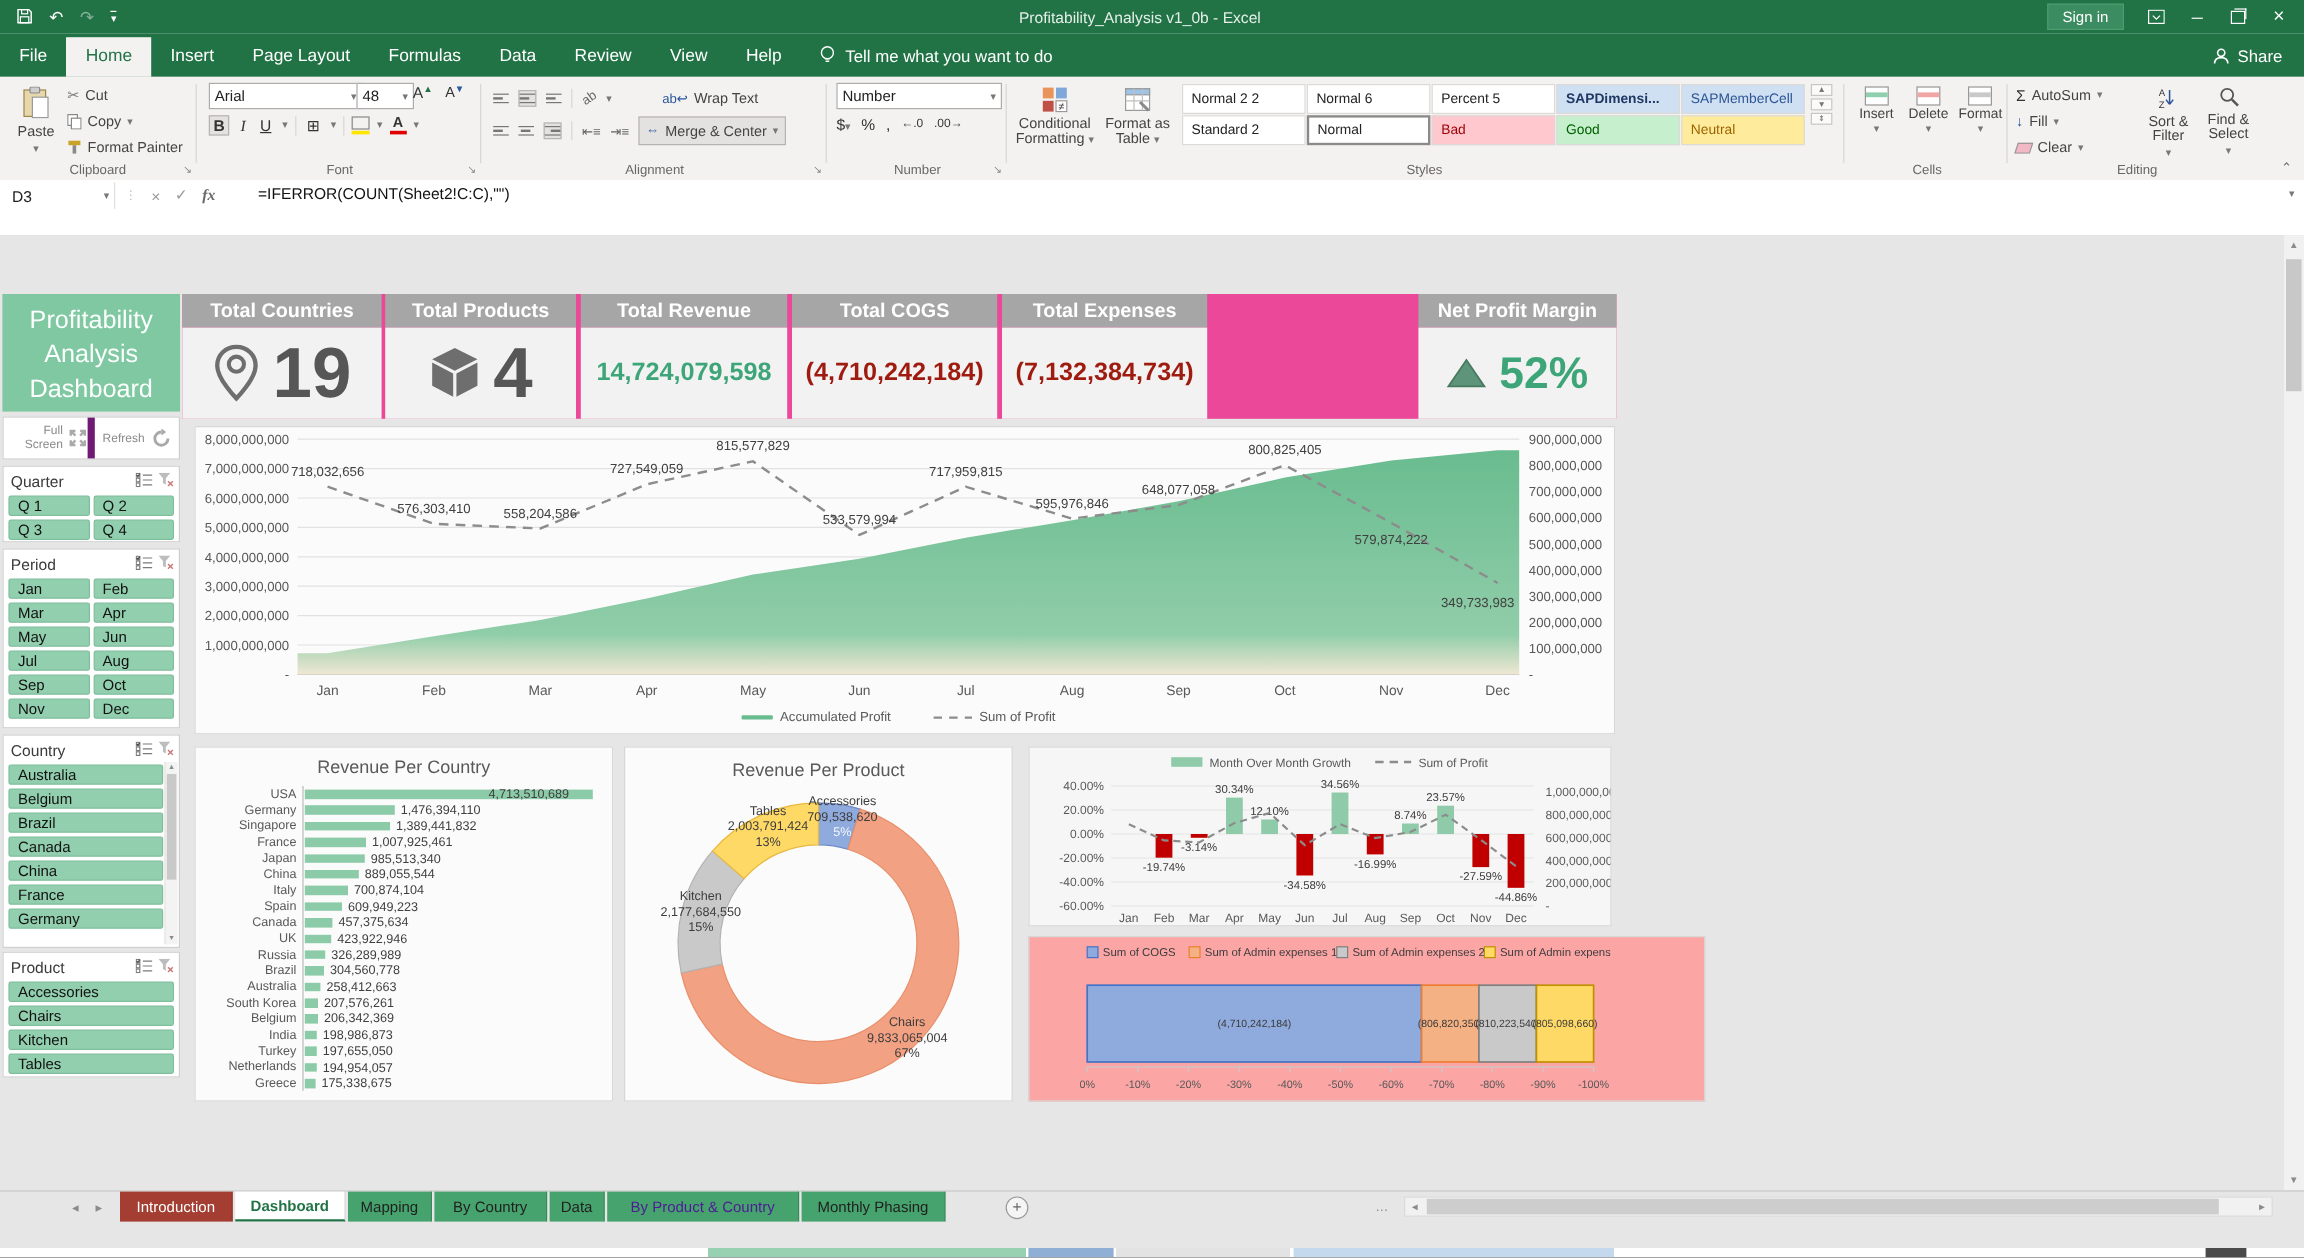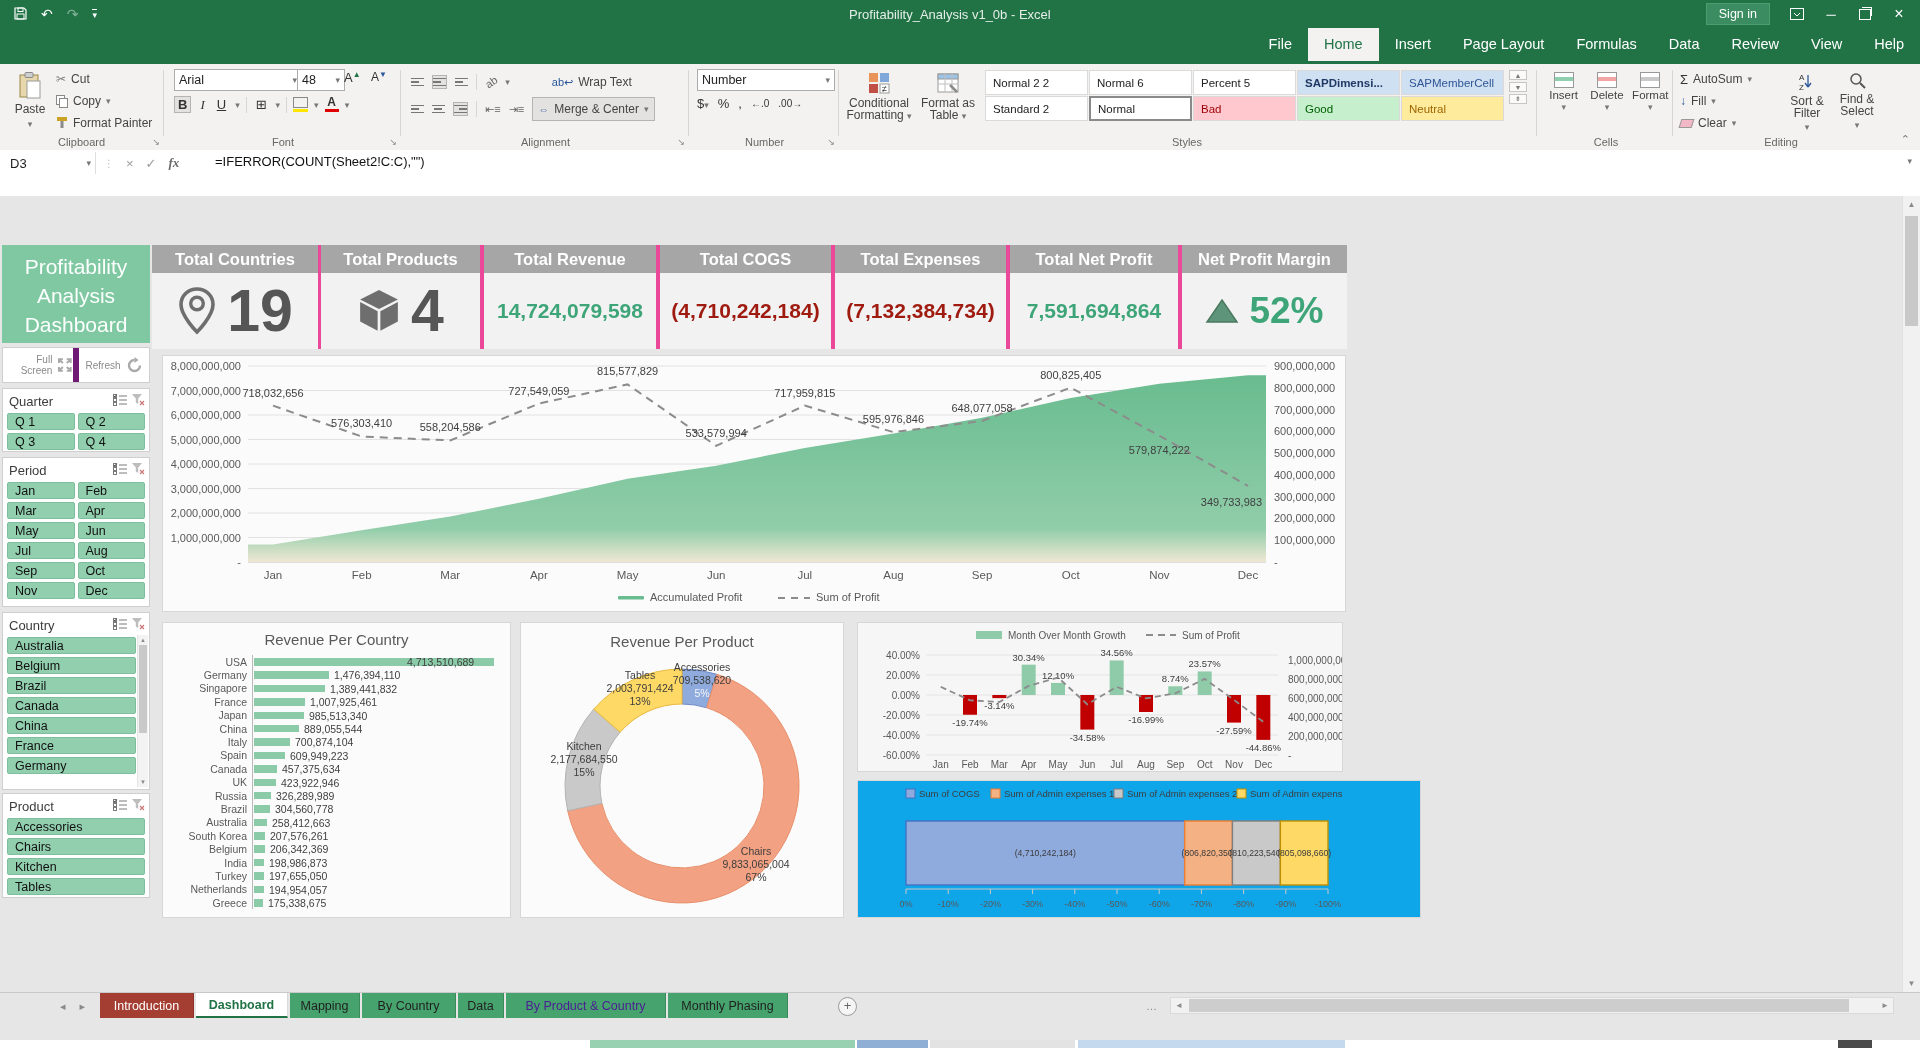--- a/index.html
+++ b/index.html
@@ -9,21 +9,21 @@
   .qat{display:flex;align-items:center;gap:14px;padding-left:14px;width:180px;}
   .qat .qbtn{color:#fff;font-size:14px;line-height:1;cursor:default;}
   .qat .dim{opacity:.45;}
   .tb-title{flex:1;text-align:center;font-size:13px;color:rgba(255,255,255,.88);}
   .tb-right{display:flex;align-items:center;gap:4px;padding-right:6px;}
   .signin{background:#3C8C61;border:1px solid #4f9b70;color:#fff;font-size:12.5px;padding:3px 12px;margin-right:8px;}
   .tbic{width:30px;height:24px;display:flex;align-items:center;justify-content:center;font-size:13px;color:#fff;}
   .restore{width:10px;height:9px;border:1px solid #fff;position:relative;}
   .restore:before{content:"";position:absolute;left:2px;top:-3px;width:9px;height:8px;border:1px solid #fff;border-bottom:none;border-left:none;}
   
-  .tabrow{position:absolute;left:0;top:28px;width:1920px;height:36px;background:#217346;display:flex;align-items:flex-end;flex-direction:column;}
+  .tabrow{position:absolute;left:0;top:28px;width:1920px;height:36px;background:#217346;display:flex;align-items:flex-end;}
   .rtab{color:#fff;font-size:14.5px;padding:8px 16px 9px;cursor:default;}
   .rtab.active{background:#F3F2F1;color:#217346;}
   .tellme{display:flex;align-items:center;gap:8px;color:#fff;font-size:14px;padding:8px 16px 9px;}
   .tr-spacer{flex:1;}
   .share{display:flex;align-items:center;gap:7px;color:#fff;font-size:14px;padding:8px 18px 9px;}
   
   .ribbon{position:absolute;left:0;top:64px;width:1920px;height:86px;background:#F3F2F1;border-bottom:1px solid #D2D0CE;font-size:12px;color:#444;}
   .rgroup{position:absolute;top:0;height:86px;}
   .rsep{position:absolute;top:6px;height:66px;width:1px;background:#D8D6D4;}
   .rlabel{position:absolute;bottom:2px;left:0;right:0;text-align:center;font-size:11px;color:#696764;}
@@ -497,26 +497,20 @@
         <div class="kpi" style="left: 508px; width: 171px;">
           <div class="kpi-h">Total COGS</div>
           <div class="kpi-b">
             <span class="kv-red">(4,710,242,184)</span>
           </div>
         </div>
         <div class="kpi" style="left: 683px; width: 171px;">
           <div class="kpi-h">Total Expenses</div>
           <div class="kpi-b">
             <span class="kv-red">(7,132,384,734)</span>
-          </div>
-        </div>
-        <div class="kpi" style="left: 858px; width: 168px;">
-          <div class="kpi-h">Total Net Profit</div>
-          <div class="kpi-b">
-            <span class="kv-green">7,591,694,864</span>
           </div>
         </div>
         <div class="kpi" style="left: 1030px; width: 165px;">
           <div class="kpi-h">Net Profit Margin</div>
           <div class="kpi-b">
             <svg width="34" height="26" viewBox="0 0 34 26">
               <polygon points="17,2 32,24 2,24" fill="#5E9479" stroke="#49795F" stroke-width="1.5"></polygon>
             </svg>
             <span class="kv-pct">52%</span>
           </div>
@@ -953,21 +947,21 @@
           <rect x="339.66666666666663" y="48.43" width="14" height="23.57" fill="#8FCBA9"></rect>
           <text x="346.66666666666663" y="44.43" text-anchor="middle" font-size="9.5" fill="#3d3d3d">23.57%</text>
           <rect x="369" y="72" width="14" height="27.59" fill="#C00000"></rect>
           <text x="376" y="110.59" text-anchor="middle" font-size="9.5" fill="#3d3d3d">-27.59%</text>
           <rect x="398.3333333333333" y="72" width="14" height="44.86" fill="#C00000"></rect>
           <text x="405.3333333333333" y="127.86" text-anchor="middle" font-size="9.5" fill="#3d3d3d">-44.86%</text>
           <path d="M 82.7 63.8 L 112.0 77.3 L 141.3 79.0 L 170.7 62.9 L 200.0 54.5 L 229.3 81.3 L 258.7 63.8 L 288.0 75.4 L 317.3 70.4 L 346.7 55.9 L 376.0 76.9 L 405.3 98.8" fill="none" stroke="#8C8C8C" stroke-width="1.8" stroke-dasharray="6 4"></path>
         </svg>
     </div>
 
-    <div class="chartbox" style="left:857px;top:584px;width:564px;height:138px;background:#0ea5e9;">
+    <div class="chartbox" style="left:857px;top:584px;width:564px;height:138px;background:#fca5a5;">
       <svg id="c-stack" width="484" height="136" viewBox="0 0 484 136">
           <rect x="48" y="8" width="9" height="9" fill="#8FAADC" stroke="#4472C4"></rect>
           <text x="61" y="16" font-size="9.5" fill="#3d3d3d">Sum of COGS</text>
           <rect x="133" y="8" width="9" height="9" fill="#F4B183" stroke="#ED7D31"></rect>
           <text x="146" y="16" font-size="9.5" fill="#3d3d3d">Sum of Admin expenses 1</text>
           <rect x="256" y="8" width="9" height="9" fill="#C9C9C9" stroke="#7F7F7F"></rect>
           <text x="269" y="16" font-size="9.5" fill="#3d3d3d">Sum of Admin expenses 2</text>
           <rect x="379" y="8" width="9" height="9" fill="#FFD966" stroke="#BF9000"></rect>
           <text x="392" y="16" font-size="9.5" fill="#3d3d3d">Sum of Admin expenses 3</text>
           <rect x="48" y="40" width="278.689705586485" height="64" fill="#8FAADC" stroke="#4472C4" stroke-width="1.4"></rect>

